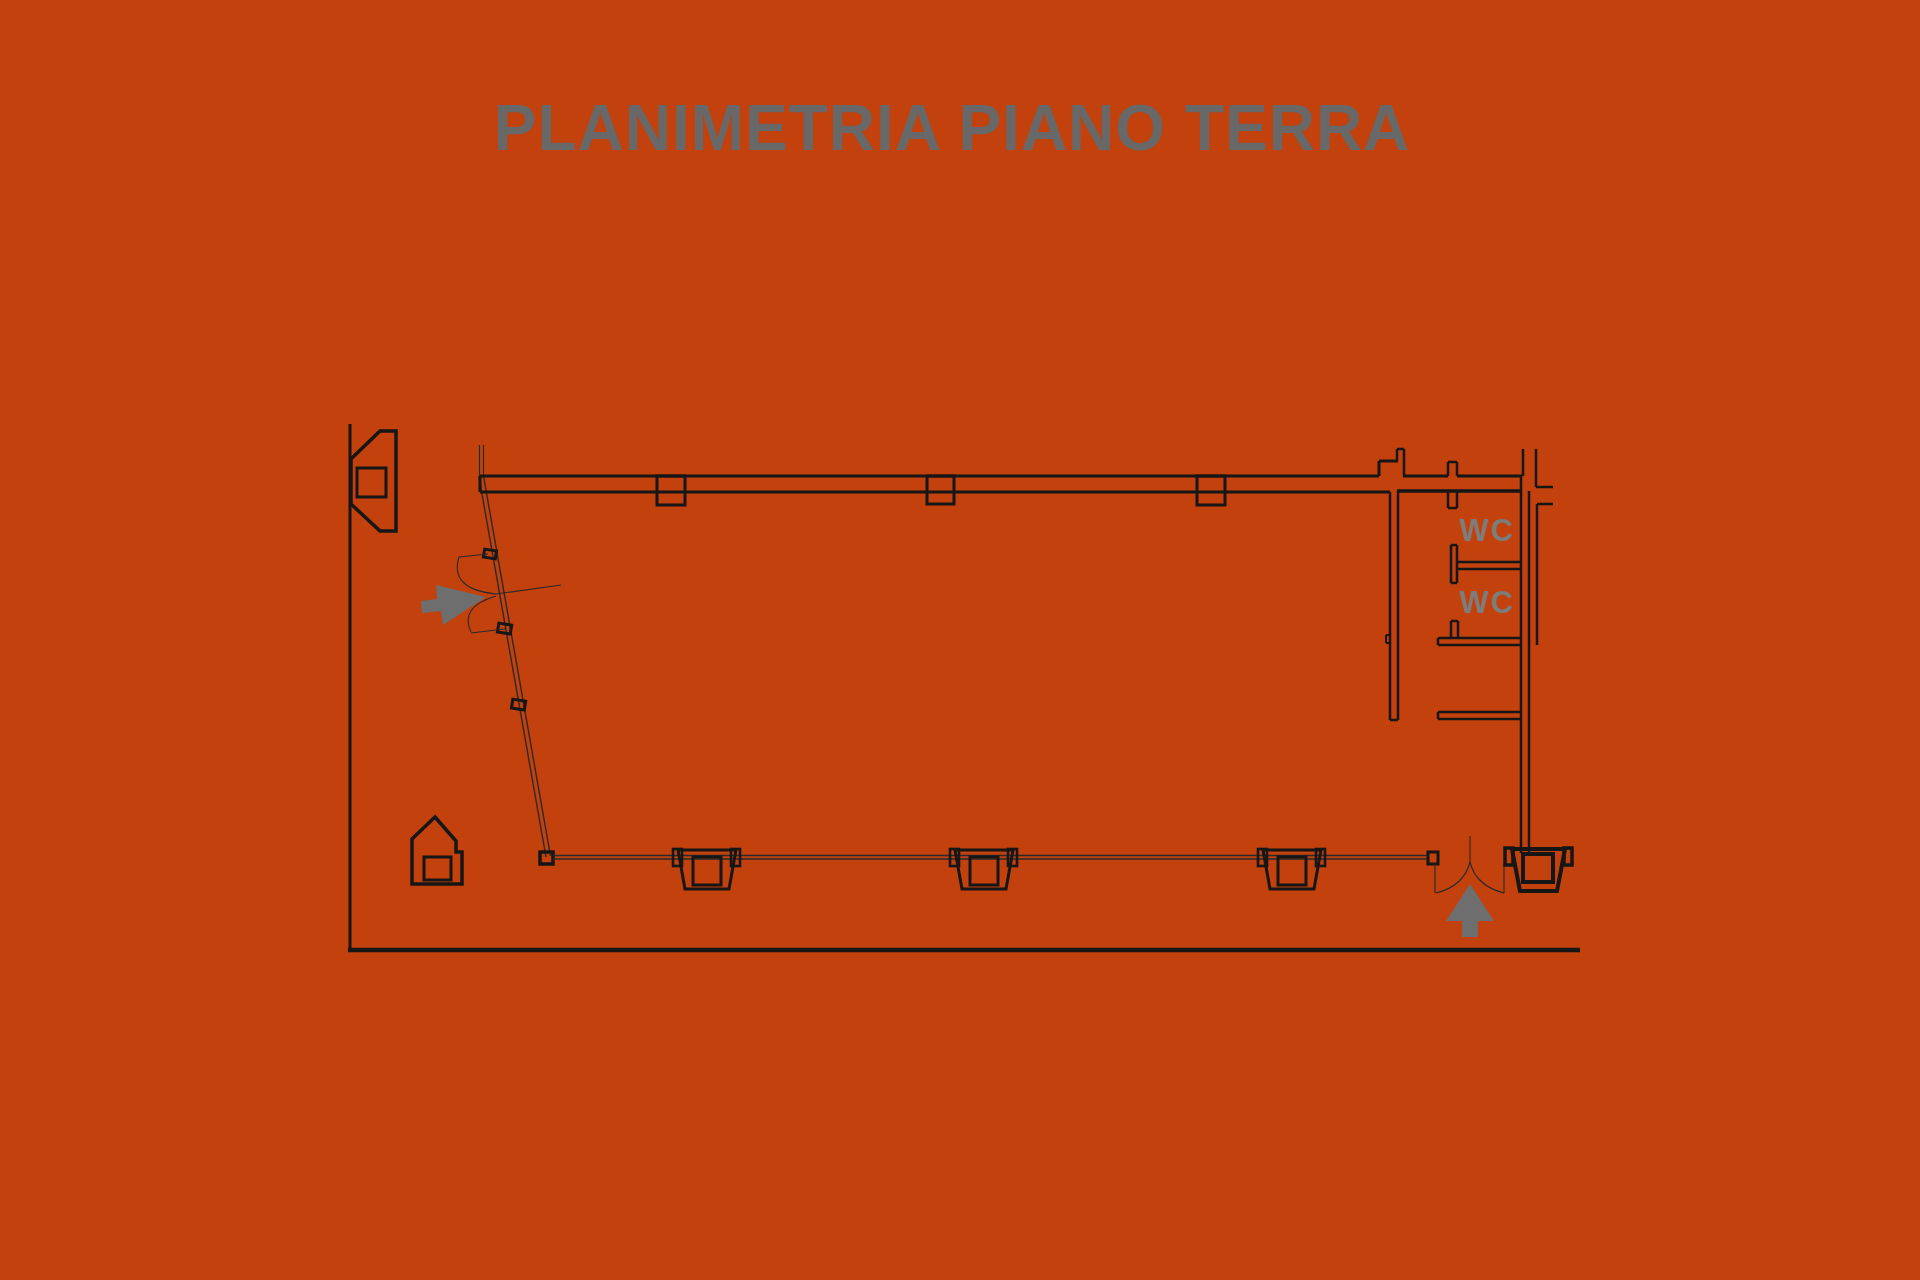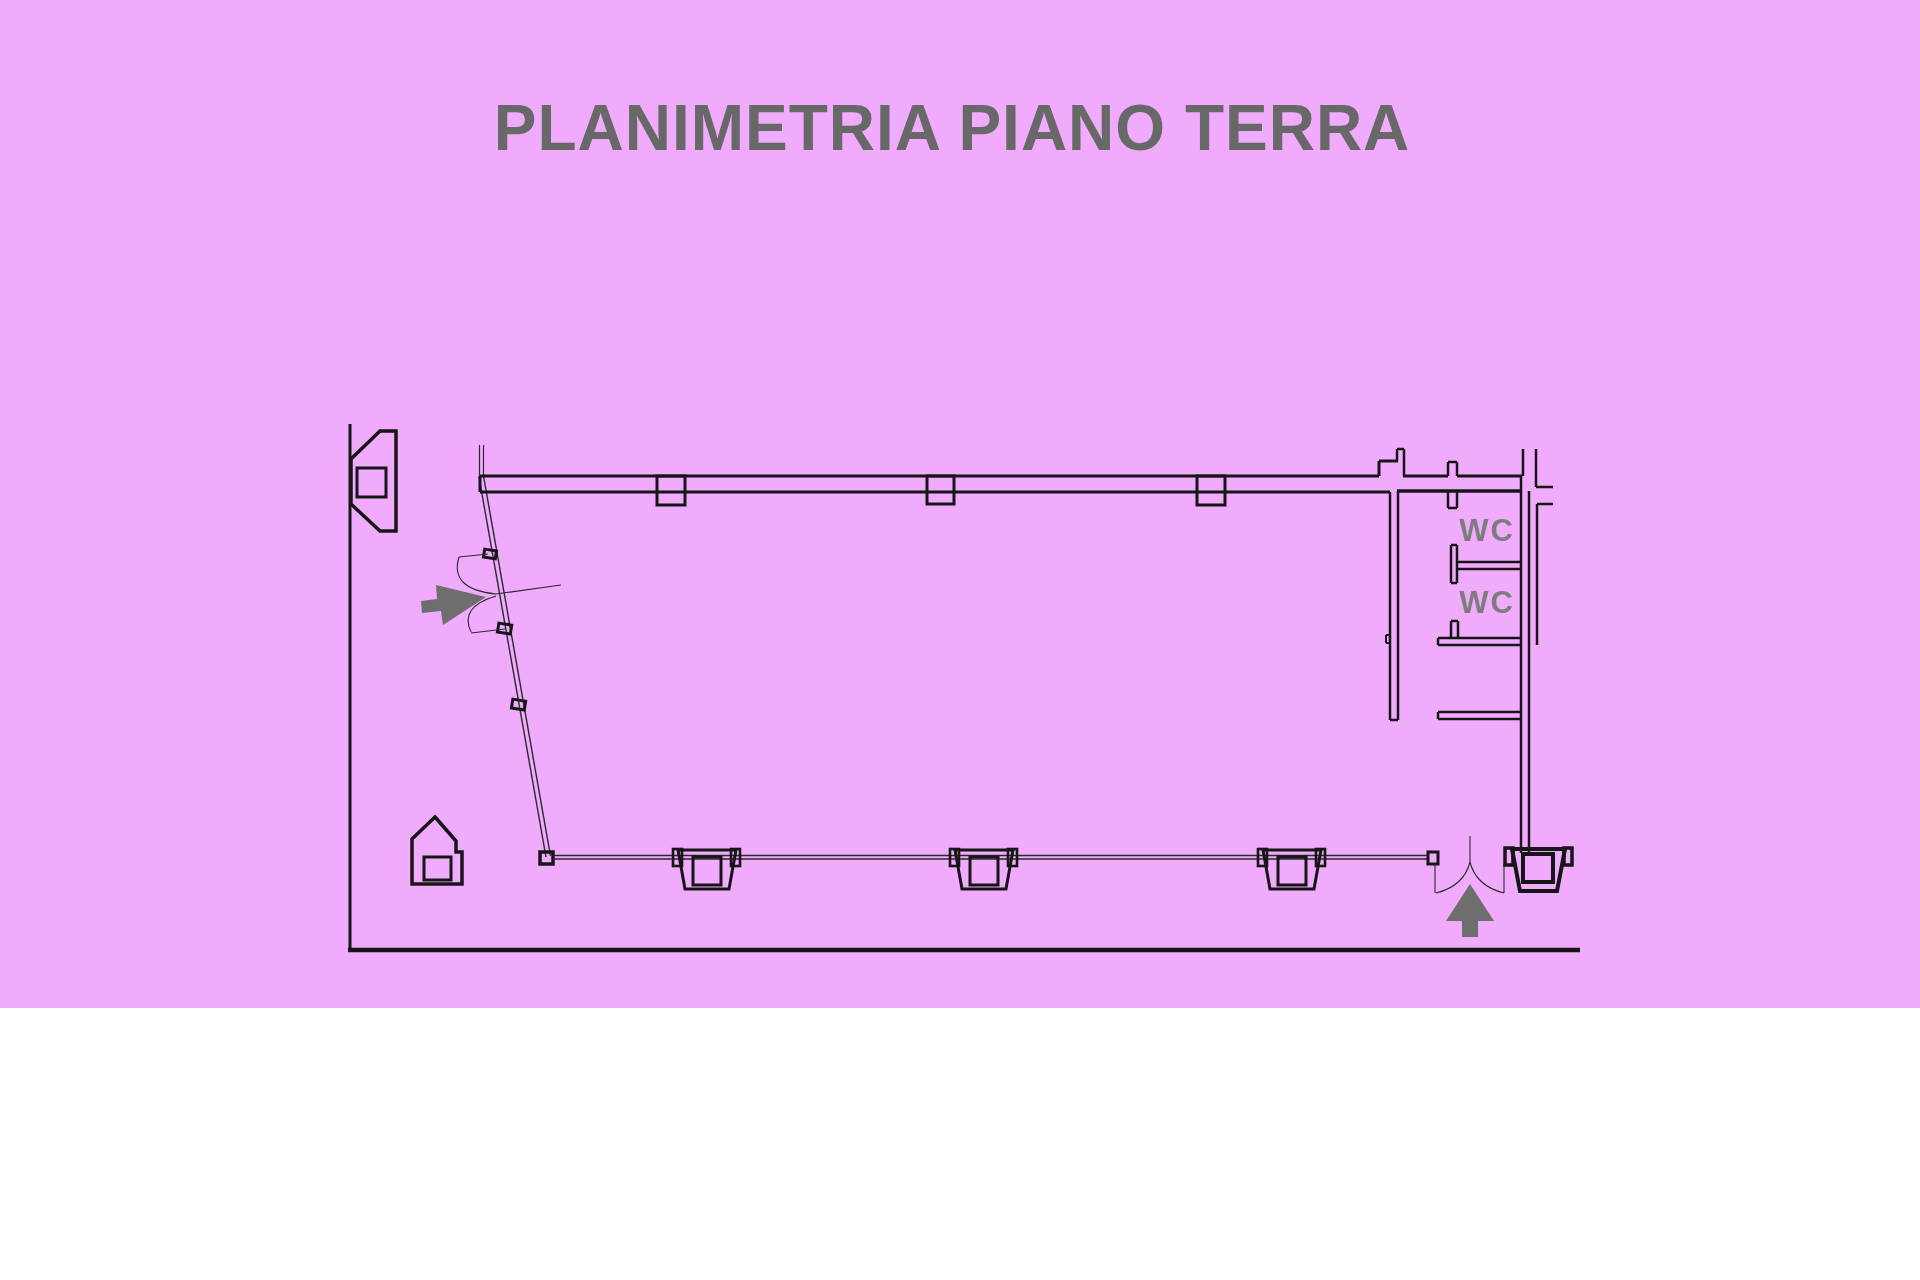--- a/index.html
+++ b/index.html
@@ -1,16 +1,16 @@
 <!DOCTYPE html>
 <html><head>
 <meta charset="utf-8">
 <style>
   html,body{margin:0;padding:0;background:#ffffff;}
-  .canvas{position:relative;width:1920px;height:1008px;background:#f0abfc;overflow:hidden;
+  .canvas{position:relative;width:1920px;height:1280px;background:#c2410c;overflow:hidden;
           font-family:"Liberation Sans", sans-serif;}
   svg{display:block}
   .title-text{font-family:"Liberation Sans", sans-serif;font-weight:bold;font-size:64px;fill:#686868;letter-spacing:1px;}
   .wc-text{font-family:"Liberation Sans", sans-serif;font-weight:bold;font-size:31px;fill:#7d7d7d;letter-spacing:2px;}
   .ink{stroke:#161616;fill:none;}
   .thin{stroke:#2a2a2a;fill:none;}
 </style>
 </head>
 <body>
 

